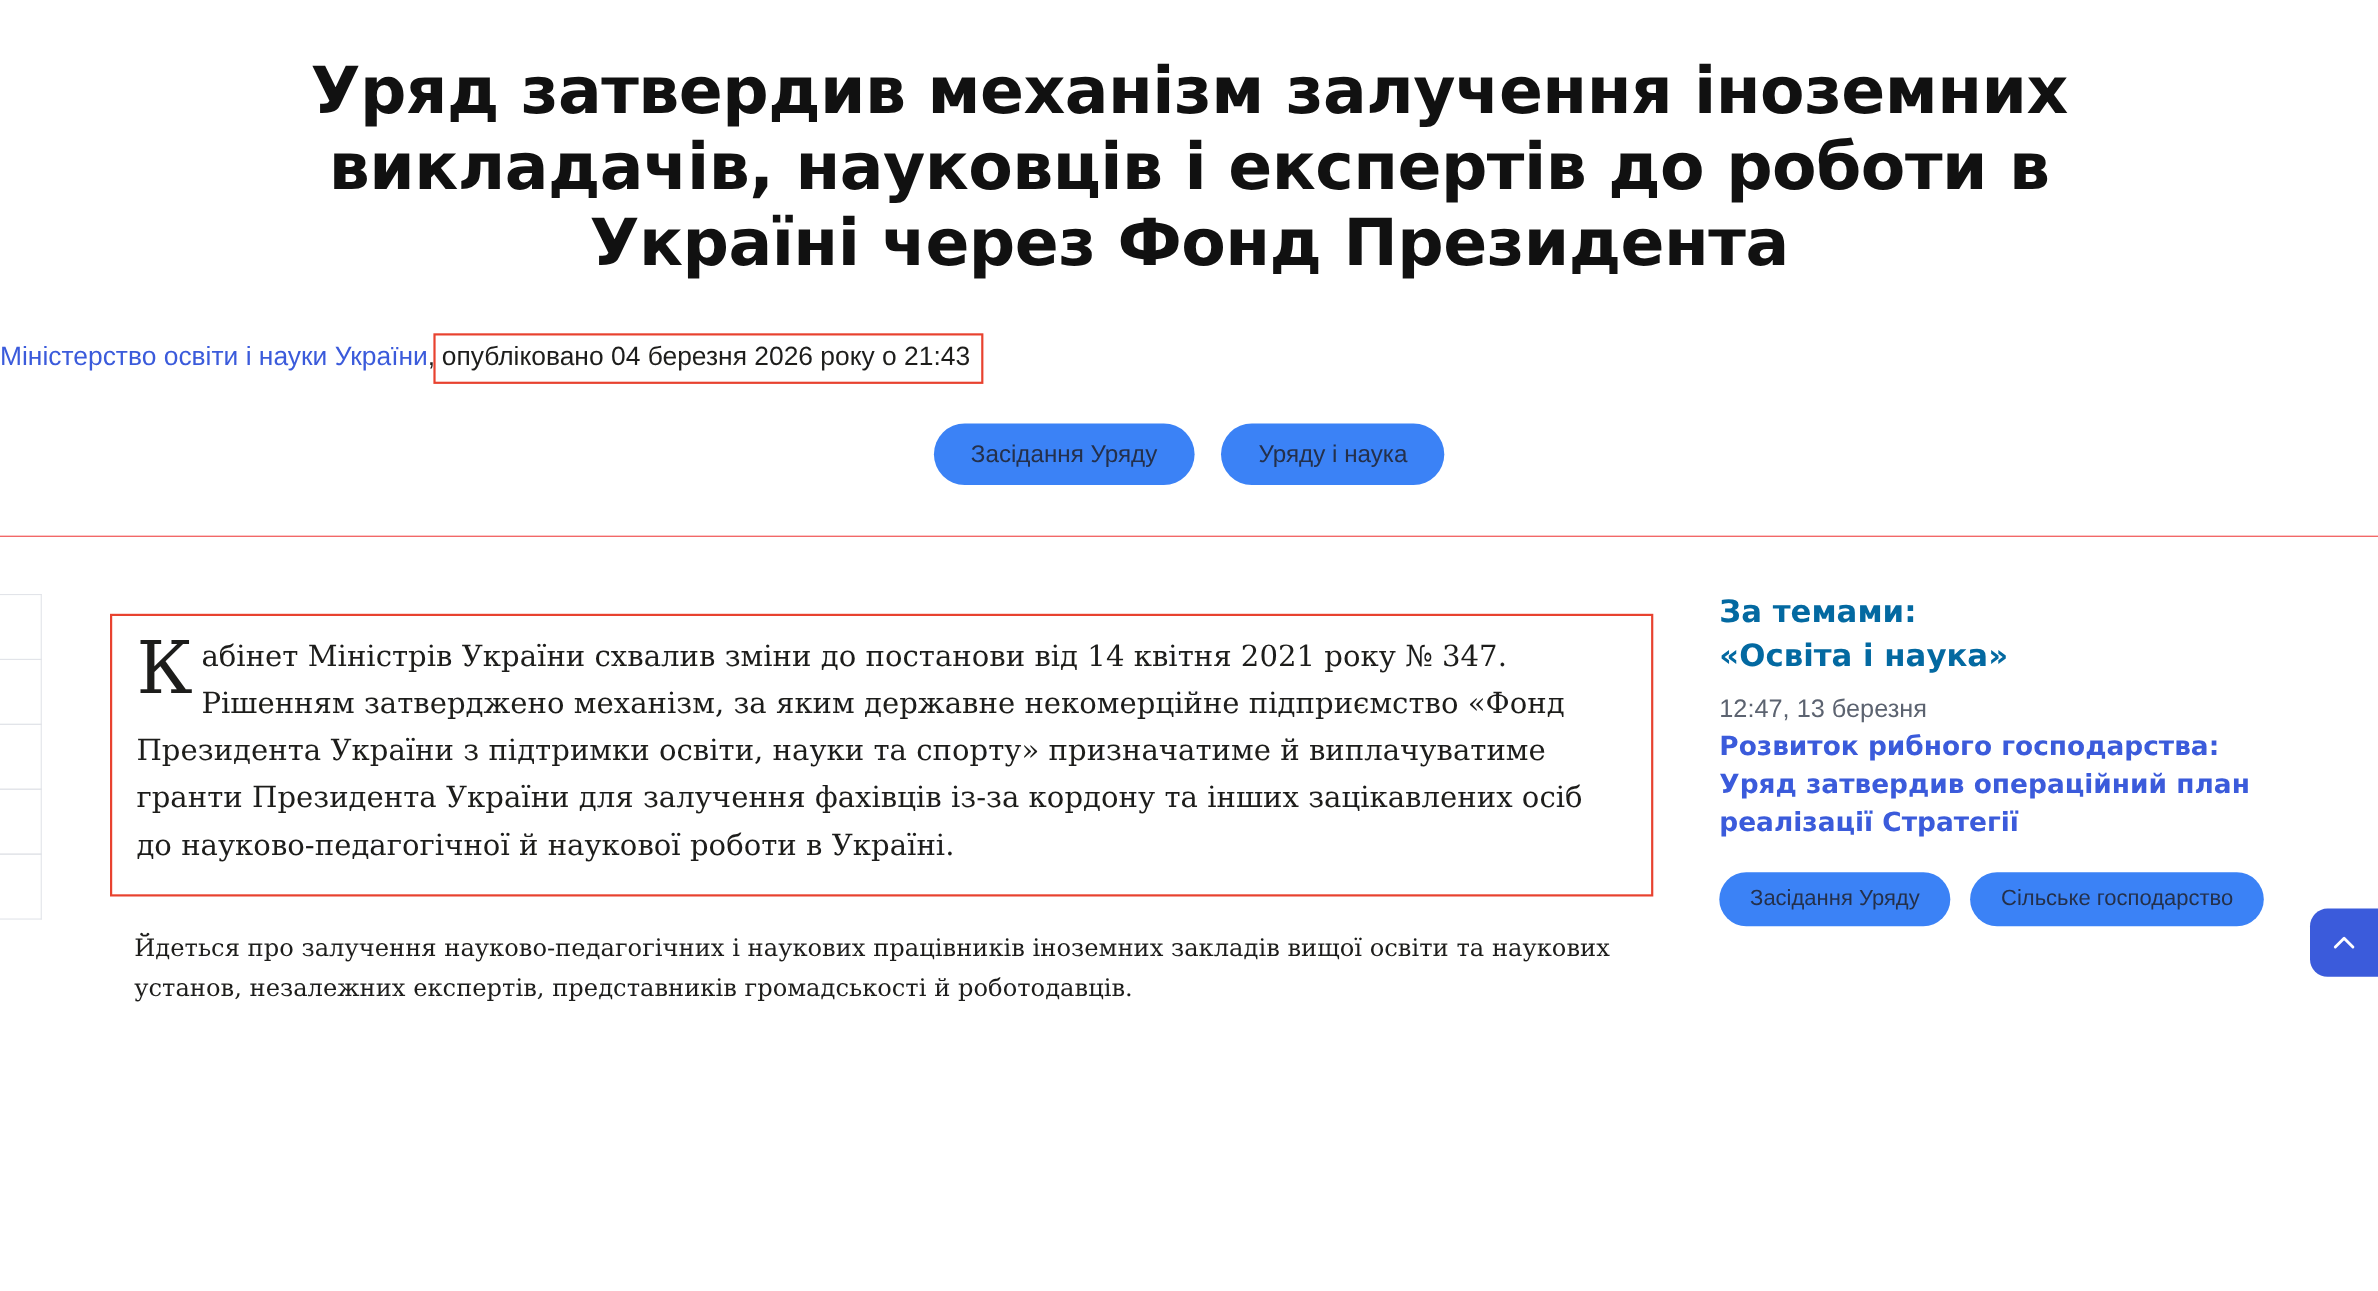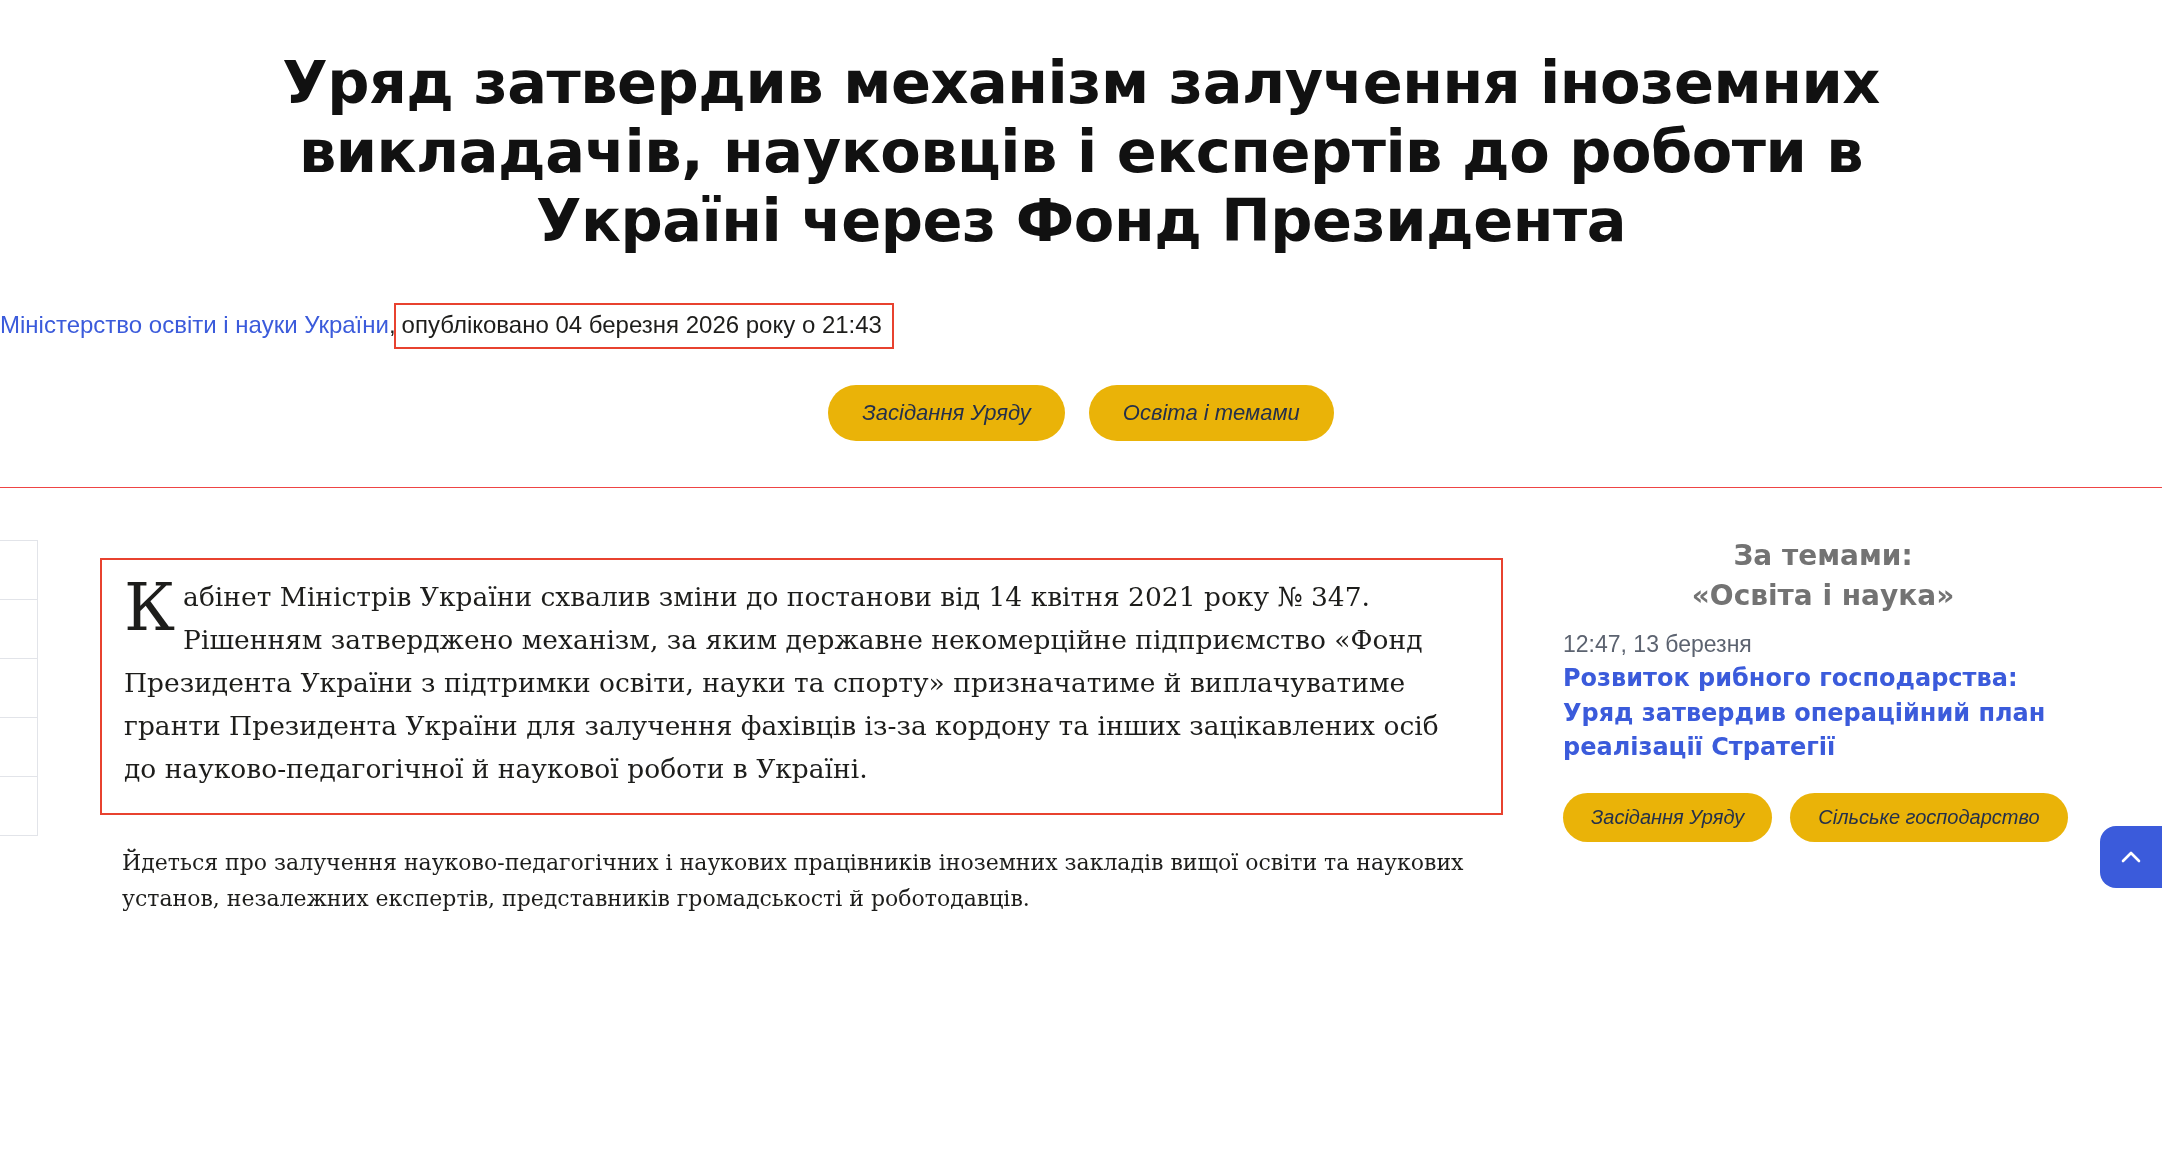--- a/index.html
+++ b/index.html
@@ -54,28 +54,27 @@
     color: #1d1d1b;
   }
 
   .tag-row {
     margin-top: 36px;
     display: flex;
     justify-content: center;
     gap: 24px;
   }
   .tag-pill {
-    background: #eab308;
+    background: #3b82f6;
     border-radius: 999px;
     padding: 15px 34px;
     font-size: 22px;
     color: #24304b;
     cursor: pointer;
     white-space: nowrap;
-    font-style: italic;
   }
 
   
   .content-wrap {
     display: flex;
     align-items: flex-start;
     padding-top: 44px;
     position: relative;
   }
   .left-rail {
@@ -129,23 +128,22 @@
     width: 540px;
     flex: 0 0 540px;
     padding-top: 4px;
     padding-right: 20px;
   }
   .sidebar-heading {
     font-family: "DejaVu Sans", sans-serif;
     font-weight: 700;
     font-size: 28px;
     line-height: 1.42;
-    color: #737373;
+    color: #0369a1;
     margin: 0;
-    text-align: center;
   }
   .sidebar-heading span { display: block; }
   .sidebar-time {
     margin-top: 16px;
     font-size: 23px;
     color: #5c6370;
   }
   .sidebar-link {
     display: block;
     margin-top: 3px;
@@ -187,21 +185,21 @@
 
 <div class="article-header">
   <h1 class="article-title">Уряд затвердив механізм залучення іноземних викладачів, науковців і експертів до роботи в Україні через Фонд Президента</h1>
 
   <div class="meta-line">
     <a class="meta-source" href="#">Міністерство освіти і науки України</a><span>,</span><span class="meta-published">опубліковано 04 березня 2026 року о 21:43</span>
   </div>
 
   <div class="tag-row">
     <div class="tag-pill">Засідання Уряду</div>
-    <div class="tag-pill">Освіта і темами</div>
+    <div class="tag-pill">Уряду і наука</div>
   </div>
 </div>
 
 <div class="content-wrap">
 
   <div class="left-rail">
     <div class="share-box"></div>
     <div class="share-box"></div>
     <div class="share-box"></div>
     <div class="share-box"></div>

